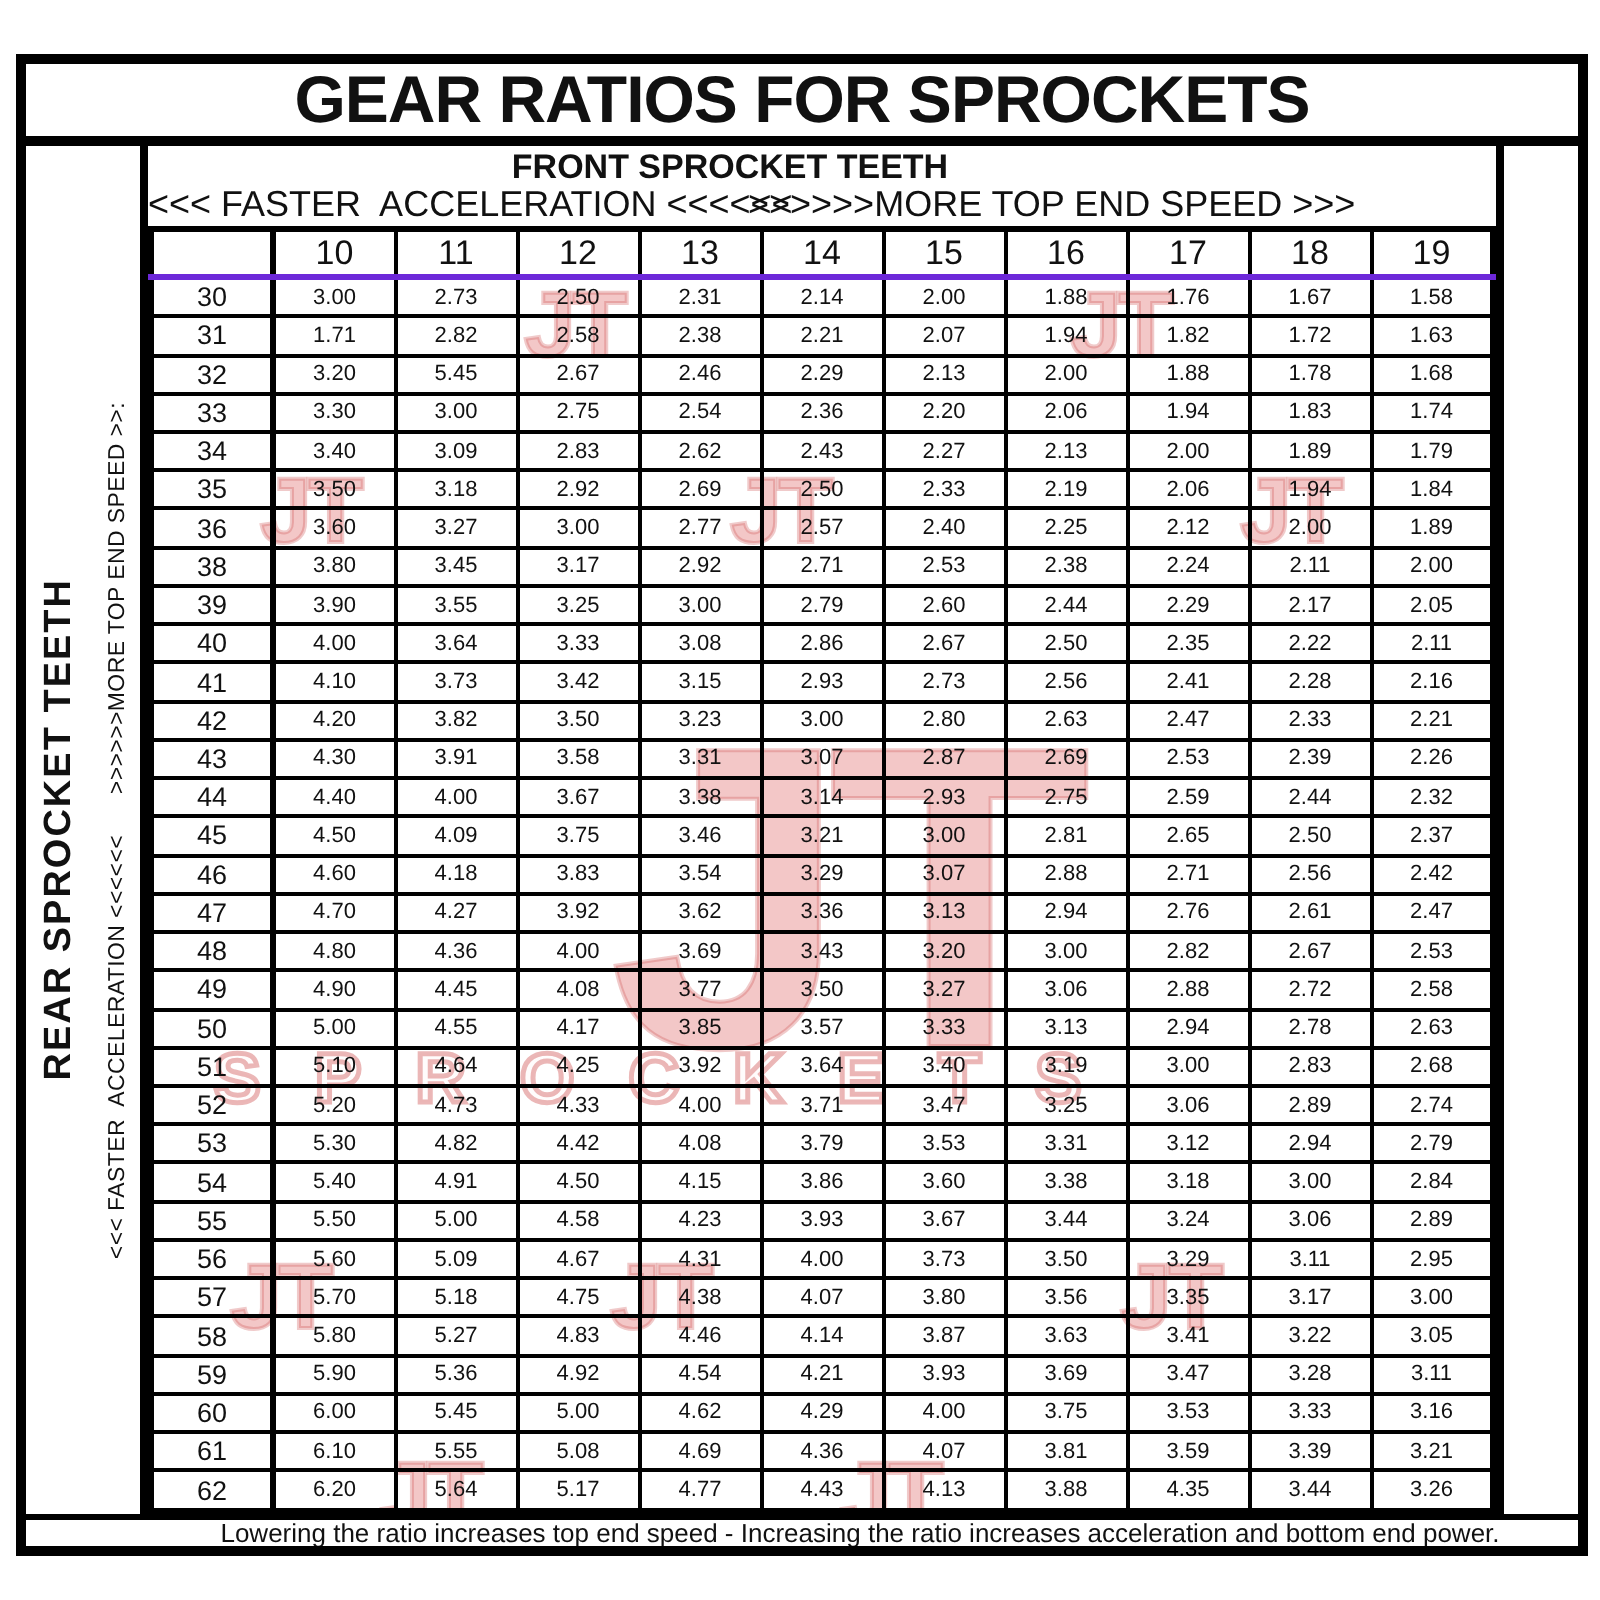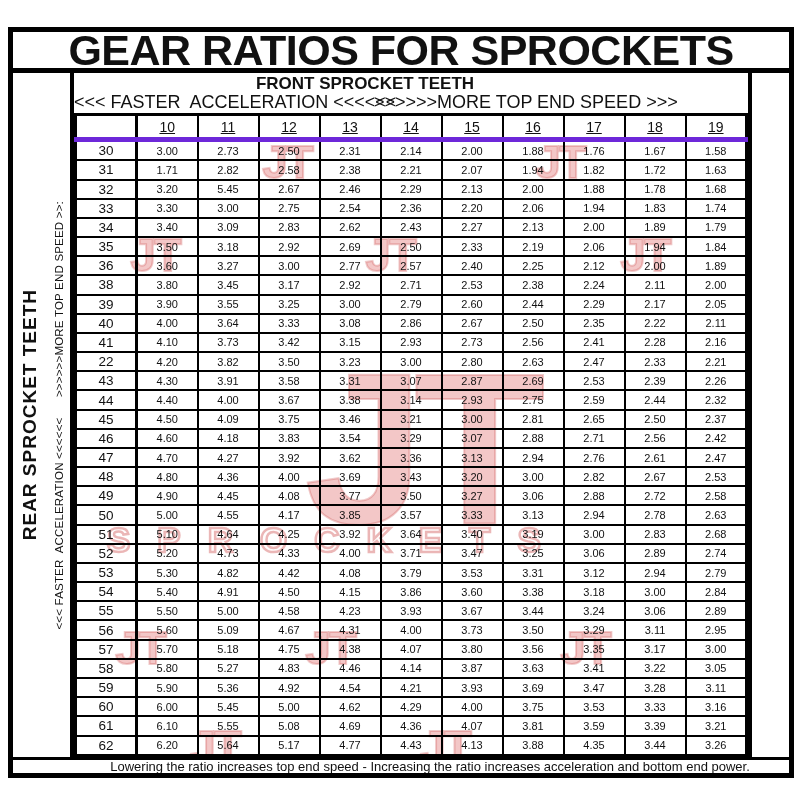--- a/index.html
+++ b/index.html
@@ -1,21 +1,21 @@
 <!DOCTYPE html>
 <html><head>
 <meta charset="utf-8">
 <style>
   html,body{margin:0;padding:0;width:800px;height:800px;background:#ffffff;overflow:hidden;
     font-family:"Liberation Sans", sans-serif;color:#111;}
   .frame{position:absolute;left:8px;top:27px;width:786px;height:751px;border:5px solid #000;
     box-sizing:border-box;background:#fff;overflow:hidden;}
   
   .title-row{height:36px;border-bottom:5px solid #000;display:flex;align-items:center;justify-content:center;}
-  .title-row .t{font-size:43px;font-weight:bold;letter-spacing:-0.5px;white-space:nowrap;}
+  .title-row .t{font-size:33px;font-weight:bold;letter-spacing:-0.5px;white-space:nowrap;}
   
   .main{display:flex;height:684px;}
   .left-strip{width:57px;display:flex;flex-shrink:0;}
   .vcol1{width:34px;display:flex;align-items:center;justify-content:center;}
   .vcol2{width:23px;display:flex;align-items:center;justify-content:center;}
   .vtext{writing-mode:vertical-rl;transform:rotate(180deg);white-space:pre;}
   .vbig{font-size:19px;font-weight:bold;letter-spacing:1px;}
   .vsmall{font-size:11.5px;letter-spacing:0.2px;}
   .grid-region{width:682px;flex-shrink:0;border-left:4px solid #000;border-right:4px solid #000;
     box-sizing:border-box;position:relative;overflow:hidden;background:#fff;}
@@ -23,21 +23,21 @@
   .front-header{position:relative;z-index:2;height:20px;line-height:21px;text-align:center;
     font-size:17px;font-weight:bold;padding-right:92px;}
   .accel-row{position:relative;z-index:2;height:20px;display:flex;font-size:18px;line-height:18px;white-space:pre;}
   .accel-left{width:300px;text-align:center;}
   .accel-right{width:285px;text-align:center;}
   
   table.ratios{position:relative;z-index:1;border-collapse:collapse;table-layout:fixed;
     width:674px;height:644px;border:3px solid #000;}
   table.ratios th,table.ratios td{border:2px solid #000;text-align:center;padding:0;overflow:hidden;
     background:transparent;font-weight:400;}
-  table.ratios thead th{font-size:14px;height:21px;border-bottom:5px solid #6d28d9;text-decoration:underline;}
+  table.ratios thead th{font-size:17px;height:21px;border-bottom:3px solid #6d28d9;}
   table.ratios thead th.corner{border-right:3px solid #000;}
   table.ratios tbody th.rear{font-size:13.5px;border-right:3px solid #000;}
   table.ratios tbody td{font-size:11px;}
   
   .note-row{border-top:3px solid #000;height:14px;display:flex;align-items:center;
     padding-left:58px;font-size:13px;line-height:14px;justify-content:center;}
   
   .wm{position:absolute;z-index:0;pointer-events:none;font-weight:bold;
     color:rgba(228,130,130,0.45);-webkit-text-stroke:2px rgba(205,80,80,0.30);white-space:nowrap;}
   .wm-big{left:96px;top:278px;width:500px;text-align:center;font-size:215px;line-height:195px;letter-spacing:-10px;}
@@ -245,21 +245,21 @@
               <td>3.42</td>
               <td>3.15</td>
               <td>2.93</td>
               <td>2.73</td>
               <td>2.56</td>
               <td>2.41</td>
               <td>2.28</td>
               <td>2.16</td>
             </tr>
             <tr>
-              <th class="rear">22</th>
+              <th class="rear">42</th>
               <td>4.20</td>
               <td>3.82</td>
               <td>3.50</td>
               <td>3.23</td>
               <td>3.00</td>
               <td>2.80</td>
               <td>2.63</td>
               <td>2.47</td>
               <td>2.33</td>
               <td>2.21</td>

